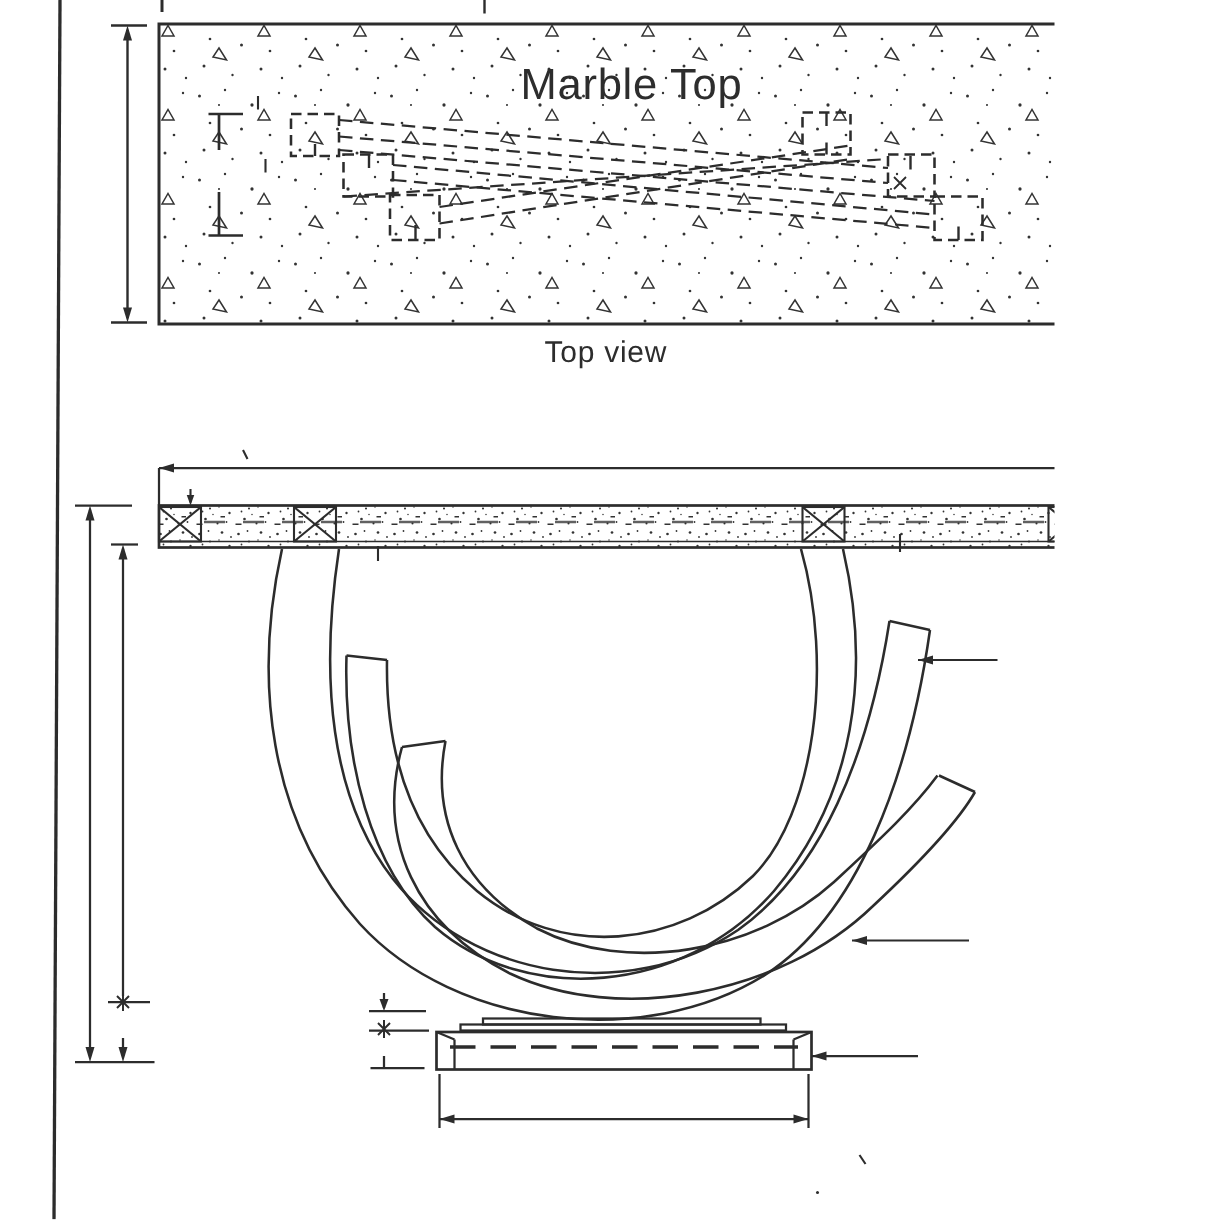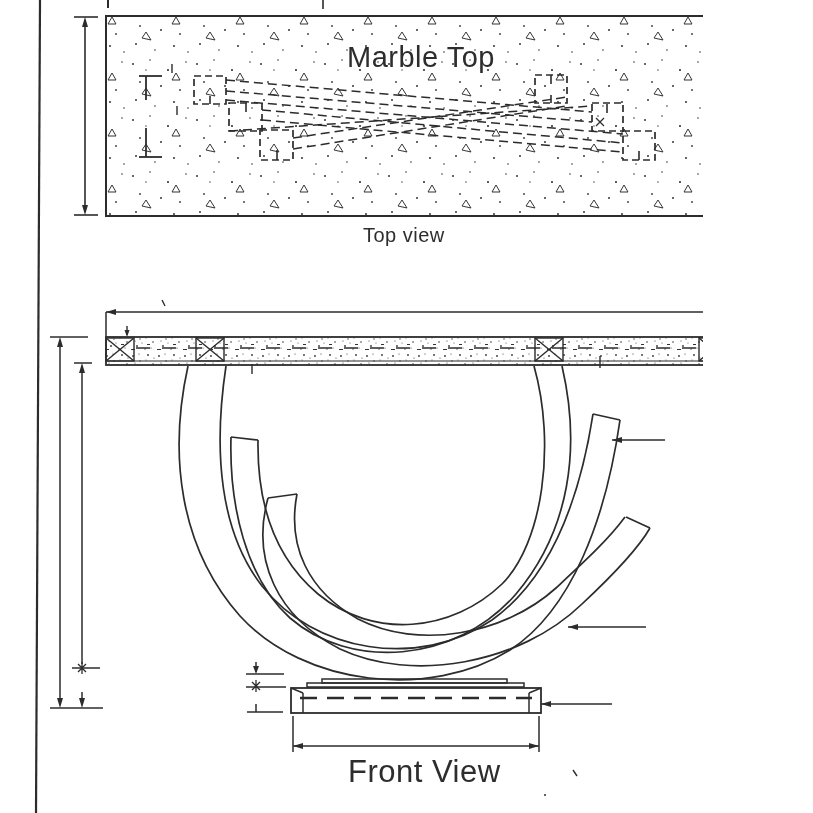--- a/index.html
+++ b/index.html
@@ -265,15 +265,14 @@
       <line x1="730" y1="681" x2="760" y2="681"></line>
       <line x1="748" y1="697" x2="748" y2="709"></line>
       <path d="M 748,713 L 745,703 L 751,703 Z" fill="#2c2c2c" stroke="none"></path>
       <line x1="731" y1="713" x2="757" y2="713"></line>
     </g>
   </g>
 </svg>
 
 <div class="label label-marble">Marble Top</div>
 <div class="label label-topview">Top view</div>
-<div class="label label-frontview">Front View</div>
 
 </div>
 
 </body></html>

